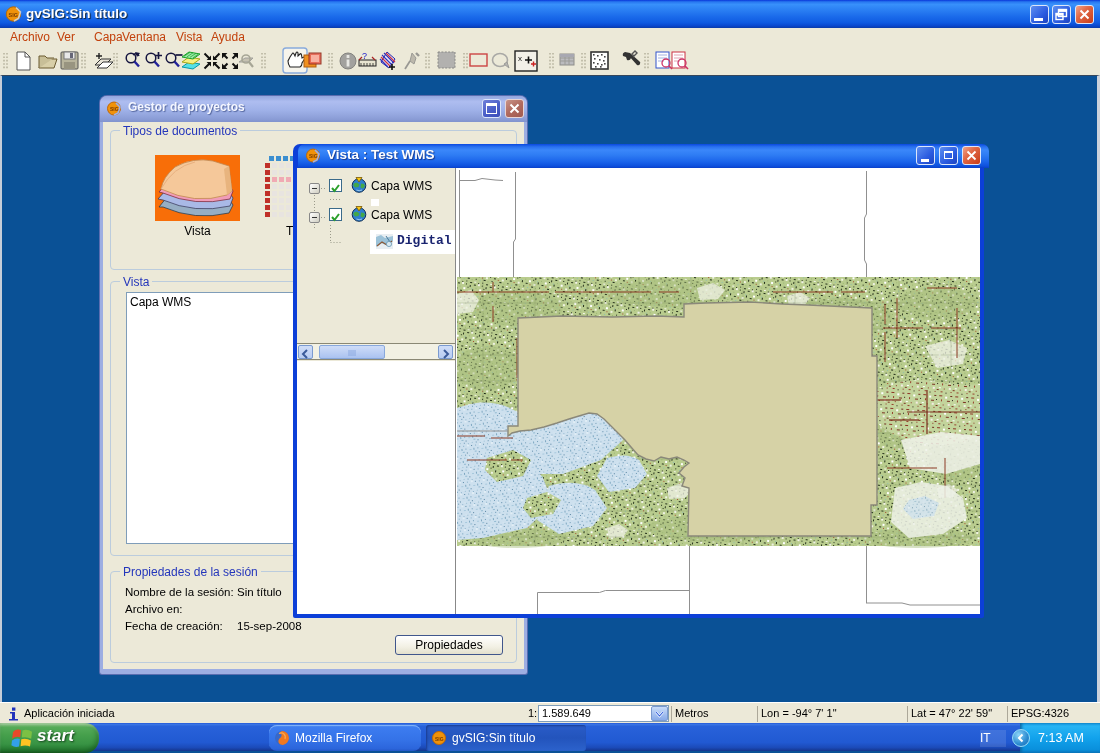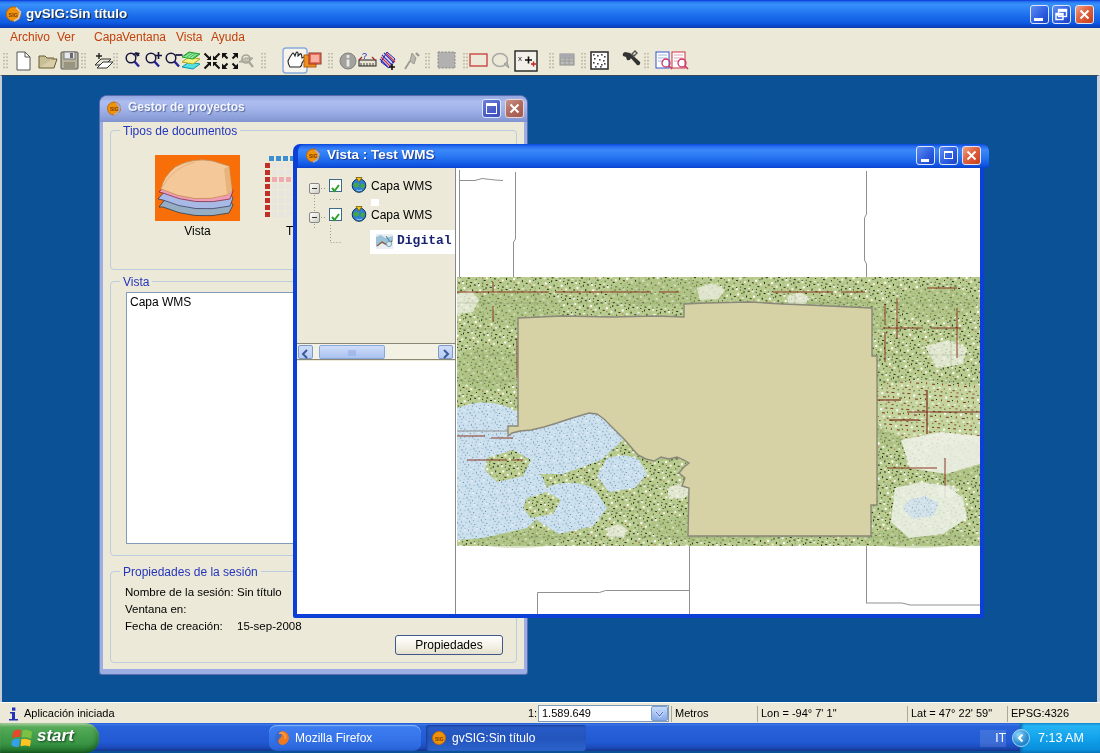--- a/index.html
+++ b/index.html
@@ -308,21 +308,21 @@
  <div class="abs" style="left:10px;top:185px;width:407px;height:275px;border:1px solid #bcd;border-radius:4px"></div>
  <div class="abs" style="left:20px;top:179px;background:#ece9d8;color:#2436bb;font-size:12px;padding:0 3px">Vista</div>
  <div class="abs" style="left:26px;top:196px;width:210px;height:252px;background:#fff;border:1px solid #7f9db9">
    <span class="abs" style="left:3px;top:2px;font-size:12px">Capa WMS</span>
  </div>
 
  <div class="abs" style="left:10px;top:475px;width:407px;height:92px;border:1px solid #bcd;border-radius:4px"></div>
  <div class="abs" style="left:20px;top:469px;background:#ece9d8;color:#2436bb;font-size:12px;padding:0 3px">Propiedades de la sesión</div>
  <div class="abs" style="left:25px;top:490px;font-size:11.5px">Nombre de la sesión:</div>
  <div class="abs" style="left:137px;top:490px;font-size:11.5px">Sin título</div>
- <div class="abs" style="left:25px;top:507px;font-size:11.5px">Ventana en:</div>
+ <div class="abs" style="left:25px;top:507px;font-size:11.5px">Archivo en:</div>
  <div class="abs" style="left:25px;top:524px;font-size:11.5px">Fecha de creación:</div>
  <div class="abs" style="left:137px;top:524px;font-size:11.5px">15-sep-2008</div>
  <div class="abs" style="left:295px;top:539px;width:108px;height:20px;background:linear-gradient(180deg,#fff,#f2f0e4 60%,#e3e0cd);border:1px solid #40568c;border-radius:3px;text-align:center;font-size:12px;padding-top:2px">Propiedades</div>
 </div>
 
 <div class="abs" id="vista" style="left:293px;top:144px;width:691px;height:474px;border-radius:7px 7px 2px 2px;background:#0c3fd8">
  <div class="abs" style="left:5px;top:0;width:691px;height:24px;border-radius:7px 7px 0 0;
    background:linear-gradient(180deg,#0a49e0 0%,#2a72f0 12%,#3b87fa 25%,#2f7df4 45%,#1a63ea 75%,#0d50dd 92%,#0a3fc8 100%)">
   <svg class="abs" style="left:7px;top:3px" width="17" height="17" viewBox="0 0 17 17">
    <circle cx="8" cy="8.5" r="6.5" fill="#f0920a"></circle>
@@ -608,18 +608,18 @@
   <span class="abs" style="left:26px;top:6px;color:#fff;font-size:12px">Mozilla Firefox</span>
  </div>
  <div class="abs" style="left:426px;top:2px;width:160px;height:26px;border-radius:3px;background:linear-gradient(180deg,#2a5cc8 0%,#2354bc 50%,#2c62cc 100%);box-shadow:inset 1px 1px 2px #1a3c90">
   <svg class="abs" style="left:5px;top:5px" width="16" height="16" viewBox="0 0 16 16">
         <circle cx="8" cy="8" r="6.5" fill="#f0920a" stroke="#c06806"></circle>
         <text x="4" y="10.5" font-size="5" fill="#7a3c00" font-weight="bold">SIG</text>
       </svg>
   <span class="abs" style="left:26px;top:6px;color:#fff;font-size:12px">gvSIG:Sin título</span>
  </div>
  <div class="abs" style="left:1020px;top:0;width:80px;height:30px;background:linear-gradient(180deg,#19a0e8 0%,#28b4f4 10%,#12a2ec 50%,#0a90dc 88%,#0a7cc4 100%);box-shadow:inset 2px 0 3px #0a6aa8"></div>
- <div class="abs" style="left:980px;top:7px;width:26px;height:17px;background:rgba(255,255,255,.12);color:#fff;font-size:12px;text-align:right;padding-top:1px">IT</div>
+ <div class="abs" style="left:980px;top:7px;width:26px;height:17px;background:rgba(255,255,255,.12);color:#fff;font-size:12px;text-align:left;padding-top:1px">IT</div>
  <div class="abs" style="left:1012px;top:6px;width:18px;height:18px;border-radius:50%;background:radial-gradient(circle at 35% 30%,#8cd4f8,#2a8ad0 60%,#1668b0);border:1px solid #9adcf8"><svg width="16" height="16" viewBox="0 0 16 16">
         <path d="M9.5 4.5L6 8l3.5 3.5" fill="none" stroke="#fff" stroke-width="2"></path>
       </svg></div>
  <span class="abs" style="left:1038px;top:8px;color:#fff;font-size:12.5px">7:13 AM</span>
 </div>
 
 </body></html>

